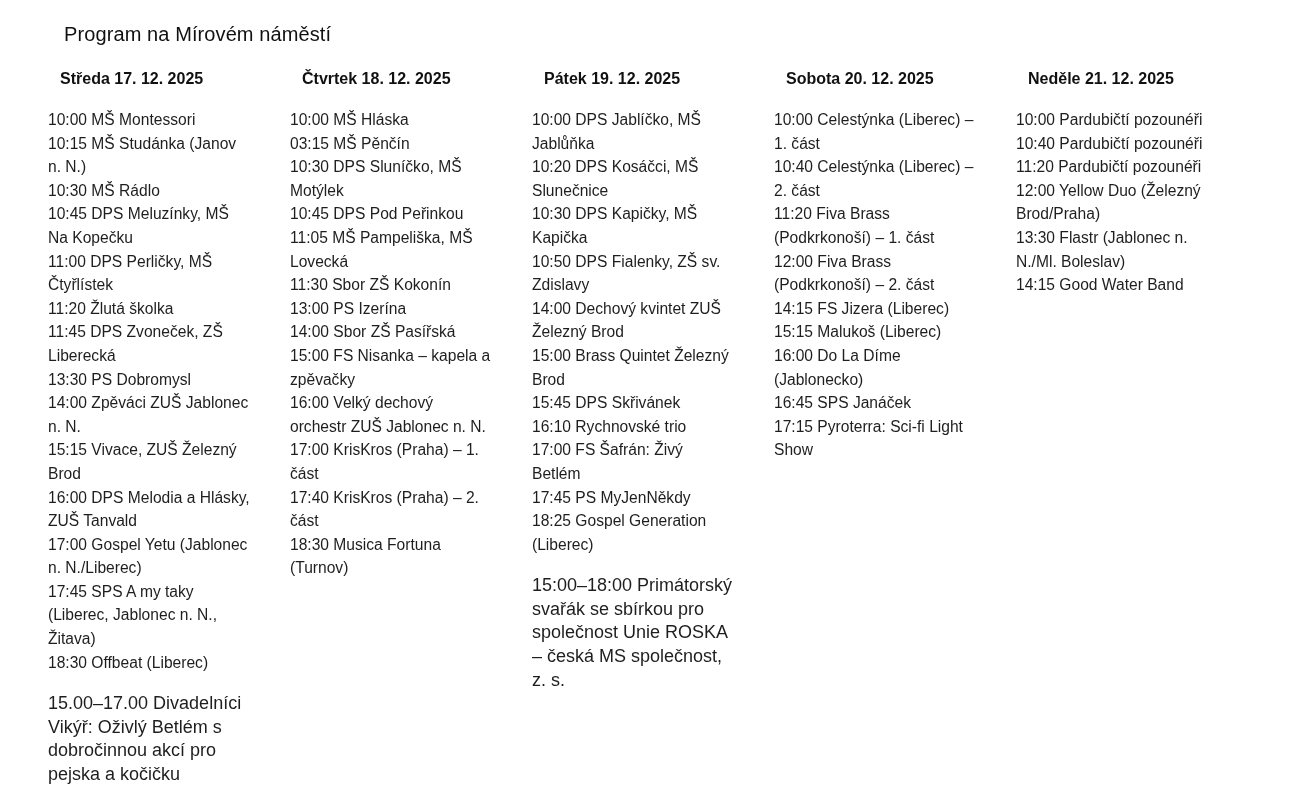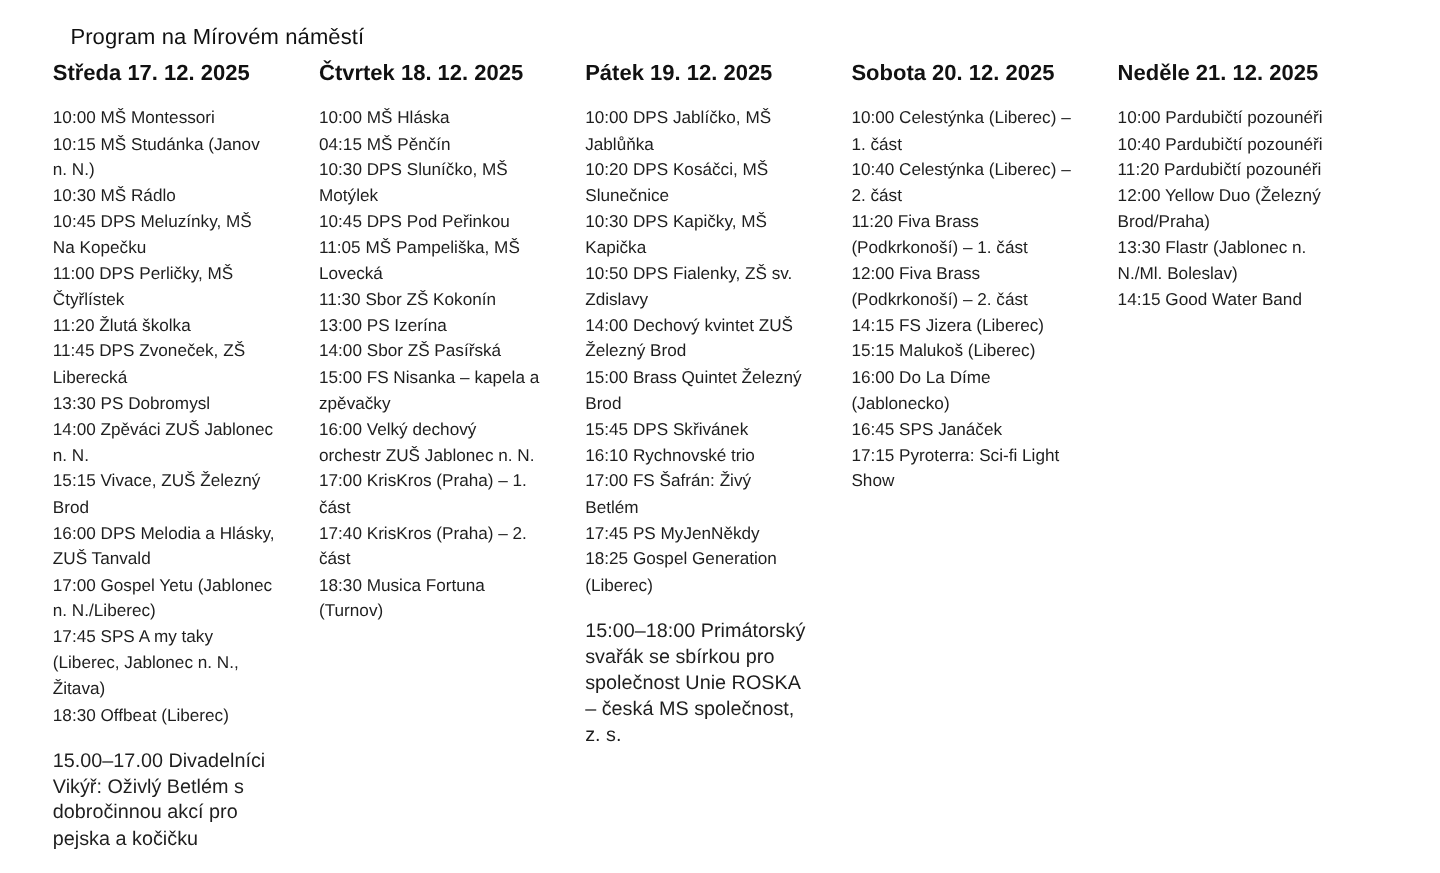--- a/index.html
+++ b/index.html
@@ -31,22 +31,22 @@
       left: 48px;
       top: 55px;
       display: flex;
     }
     .day-col {
       width: 242px;
       box-sizing: border-box;
       padding-right: 40px;
     }
     .day-heading {
-      margin: 0;
-      font-size: 20px;
+      margin: 12px;
+      font-size: 16px;
       font-weight: 700;
       line-height: 24px;
       color: #111111;
       white-space: nowrap;
     }
     .events {
       list-style: none;
       margin: 17px 0 16px 0;
       padding: 0;
     }
@@ -87,21 +87,21 @@
         <li class="event">17:45 SPS A my taky (Liberec, Jablonec n. N., Žitava)</li>
         <li class="event">18:30 Offbeat (Liberec)</li>
       </ul>
     <p class="extra">15.00–17.00 Divadelníci Vikýř: Oživlý Betlém s dobročinnou akcí pro pejska a kočičku</p>
   </section>
 
   <section class="day-col">
     <h2 class="day-heading">Čtvrtek 18. 12. 2025</h2>
     <ul class="events">
         <li class="event">10:00 MŠ Hláska</li>
-        <li class="event">04:15 MŠ Pěnčín</li>
+        <li class="event">03:15 MŠ Pěnčín</li>
         <li class="event">10:30 DPS Sluníčko, MŠ Motýlek</li>
         <li class="event">10:45 DPS Pod Peřinkou</li>
         <li class="event">11:05 MŠ Pampeliška, MŠ Lovecká</li>
         <li class="event">11:30 Sbor ZŠ Kokonín</li>
         <li class="event">13:00 PS Izerína</li>
         <li class="event">14:00 Sbor ZŠ Pasířská</li>
         <li class="event">15:00 FS Nisanka – kapela a zpěvačky</li>
         <li class="event">16:00 Velký dechový orchestr ZUŠ Jablonec n. N.</li>
         <li class="event">17:00 KrisKros (Praha) – 1. část</li>
         <li class="event">17:40 KrisKros (Praha) – 2. část</li>

